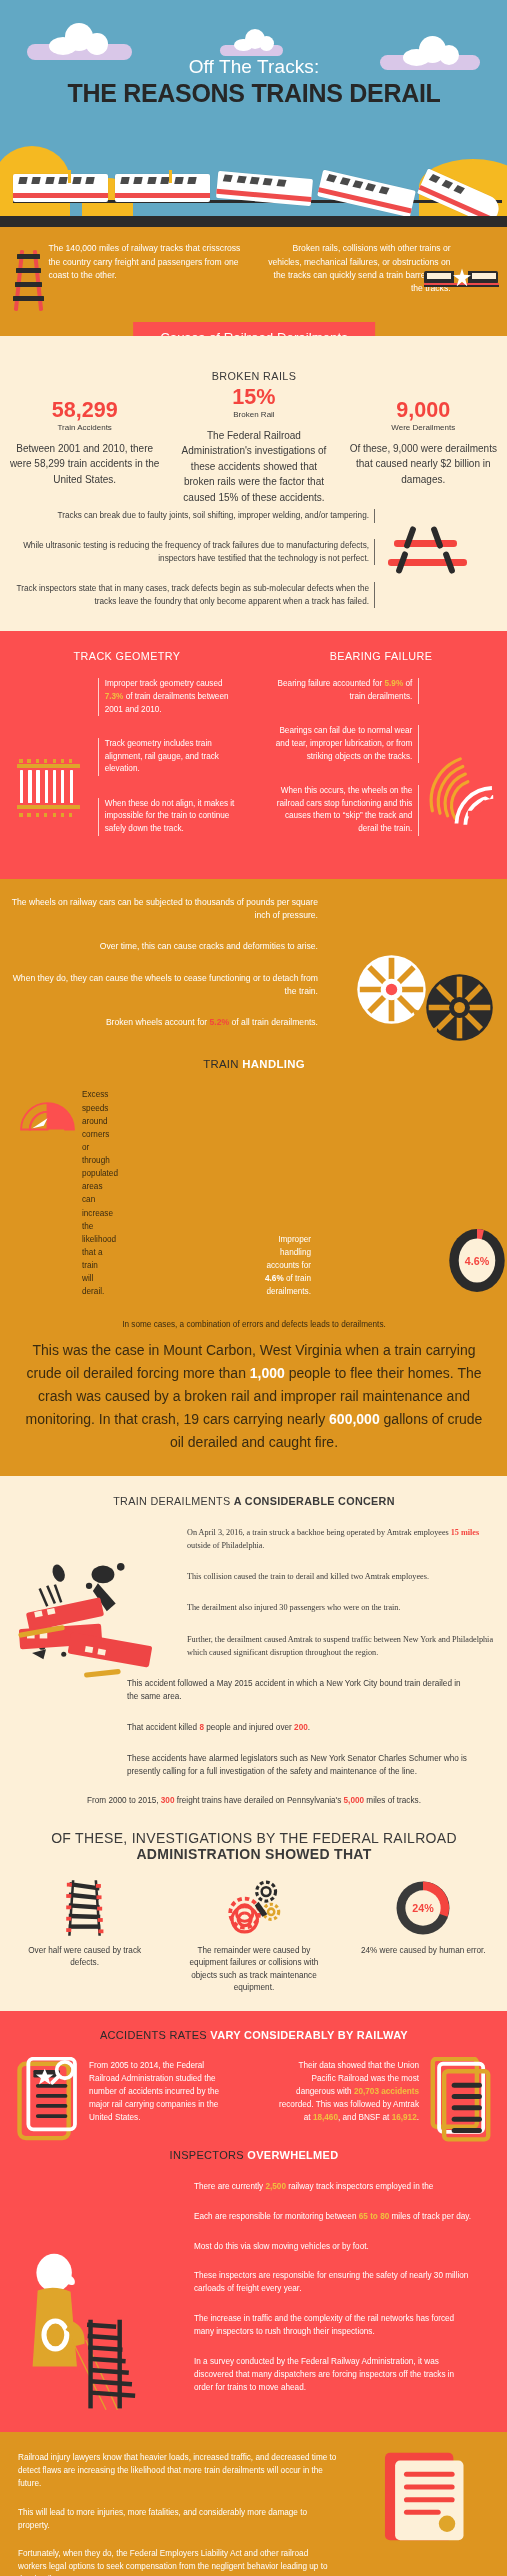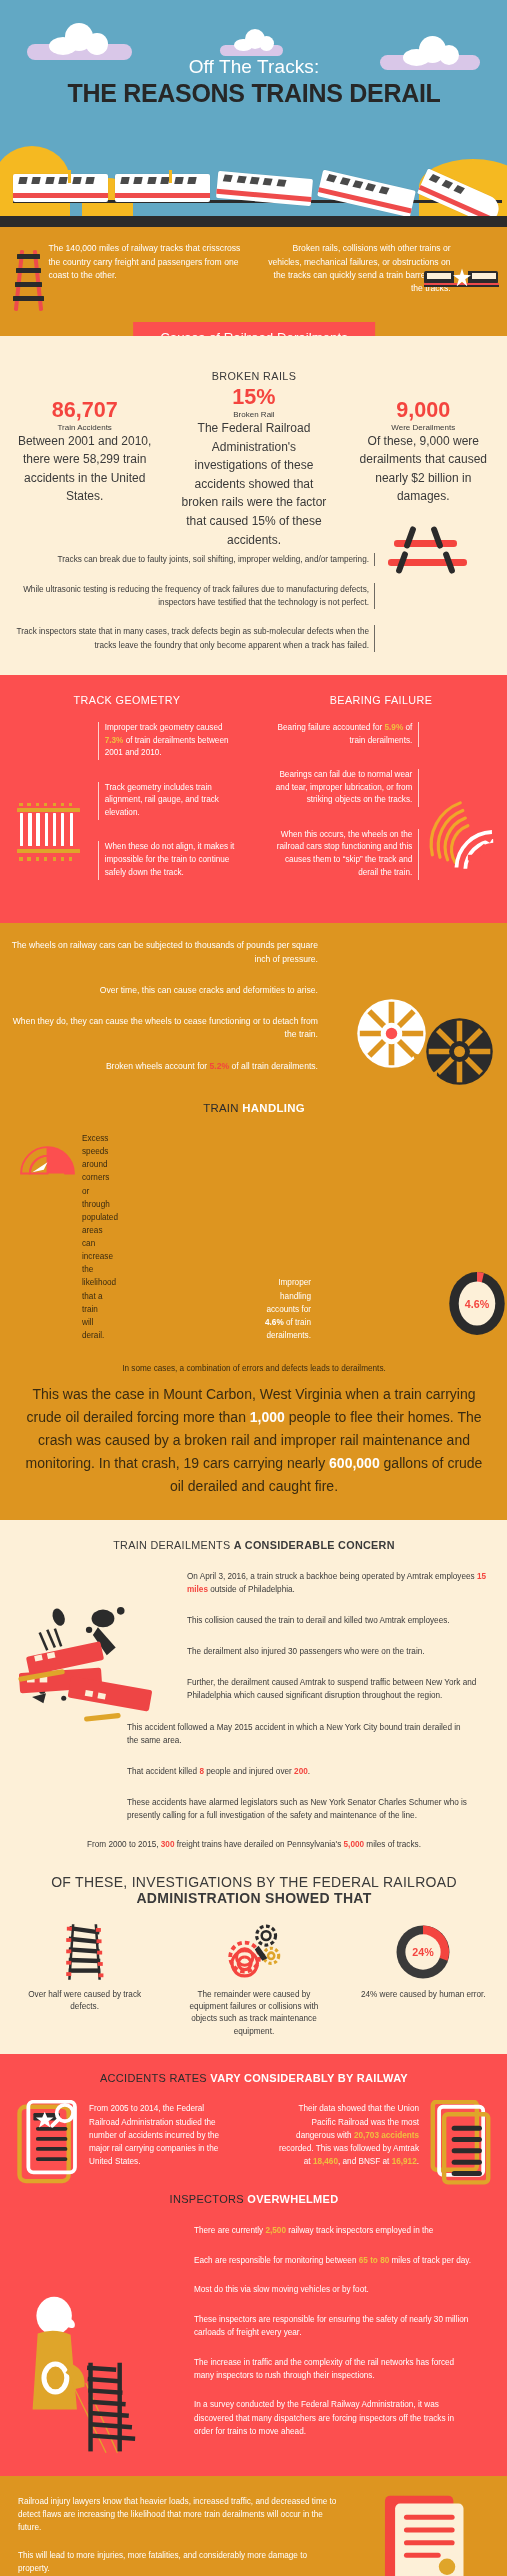--- a/index.html
+++ b/index.html
@@ -58,21 +58,21 @@
     white-space:nowrap; z-index:5;
   }
 
   
   .cream { background:#fdf0d8; padding:30px 0 6.3px; }
   .h-sub { text-align:center; font-size:10.8px; color:#3a3a3a; letter-spacing:0.4px; margin:3.8px 0 16.5px; }
   .stats { display:flex; align-items:flex-start; }
   .stat { width:33.33%; padding:0 9px; text-align:center; }
   .stat .big { color:#f4453f; font-size:21.6px; font-weight:bold; line-height:1; }
   .stat .lbl { font-size:8px; margin-top:2.5px; color:#3a3a3a; }
-  .stat .txt { font-size:12px; line-height:1.55; color:#3a3a3a; }
+  .stat .txt { font-size:10px; line-height:1.55; margin-top:9px; color:#3a3a3a; }
   .stat.mid { margin-top:-12.7px; }
 
   .rightblock { margin-top:4px; padding-right:133px; }
   .rb {
     text-align:right; font-size:8.2px; line-height:1.6;
     border-right:1px solid #6e6a63; padding-right:5px; margin-bottom:16.5px;
   }
   .brokenrail-icon { position:absolute; right:38px; width:82px; height:51px; }
   .bri-bar { position:absolute; background:#f4453f; height:6.3px; border-radius:3.2px; }
   .bri-leg { position:absolute; background:#2b2b2b; width:6.3px; border-radius:3.2px; }
@@ -112,21 +112,21 @@
   .th-l { width:50%; padding-left:82px; padding-right:19px; font-size:8.2px; line-height:1.6; color:#3a2b10; }
   .th-r { width:50%; padding-right:70px; text-align:right; font-size:8.2px; line-height:1.6; color:#fff; }
   .gauge { position:absolute; left:16.5px; width:61px; height:39px; }
   .th-note { text-align:center; font-size:8.2px; color:#3a2b10; margin-top:21.6px; }
   .th-para { text-align:center; font-size:14px; line-height:1.65; color:#3a2b10; margin-top:10px; padding:0 21.6px; }
 
   
   .concern { background:#fdf0d8; padding:19px 0 16.5px; }
   .h-c { text-align:center; font-size:10.8px; letter-spacing:0.3px; margin-bottom:19px; }
   .h-c b { font-weight:bold; }
-  .cn-list { padding-left:187px; padding-right:8px; }
+  .cn-list { padding-left:187px; padding-right:8px;font-family:Liberation Serif, serif; }
   .cn-list p { font-size:8.2px; line-height:1.6; margin-bottom:18px; }
   .wreck { position:absolute; left:14px; width:159px; height:133px; }
   .cn-full { text-align:center; font-size:8.2px; margin:3.8px 0 21.6px; }
   .cn-ind { padding-left:127px; padding-right:35px; }
   .cn-ind p { font-size:8.2px; line-height:1.6; margin-bottom:18px; }
 
   .h-c2 { text-align:center; font-size:14px; letter-spacing:0.3px; margin:25px 0 17px; }
   .trio { display:flex; }
   .trio .cell { width:33.33%; padding:0 14px; text-align:center; }
   .trio .ic { height:58px; display:flex; align-items:flex-end; justify-content:center; margin-bottom:7.6px; }
@@ -266,21 +266,21 @@
 
 <div class="sec banner-wrap">
   <div class="banner">Causes of Railroad Derailments</div>
 </div>
 
 <div class="sec cream">
   <div class="h-sub">BROKEN RAILS</div>
 
   <div class="stats">
     <div class="stat">
-      <div class="big">86,707</div>
+      <div class="big">58,299</div>
       <div class="lbl">Train Accidents</div>
       <div class="txt">Between 2001 and 2010, there were 58,299 train accidents in the United States.</div>
     </div>
     <div class="stat mid">
       <div class="big">15%</div>
       <div class="lbl">Broken Rail</div>
       <div class="txt">The Federal Railroad Administration's investigations of these accidents showed that broken rails were the factor that caused 15% of these accidents.</div>
     </div>
     <div class="stat">
       <div class="big">9,000</div>

